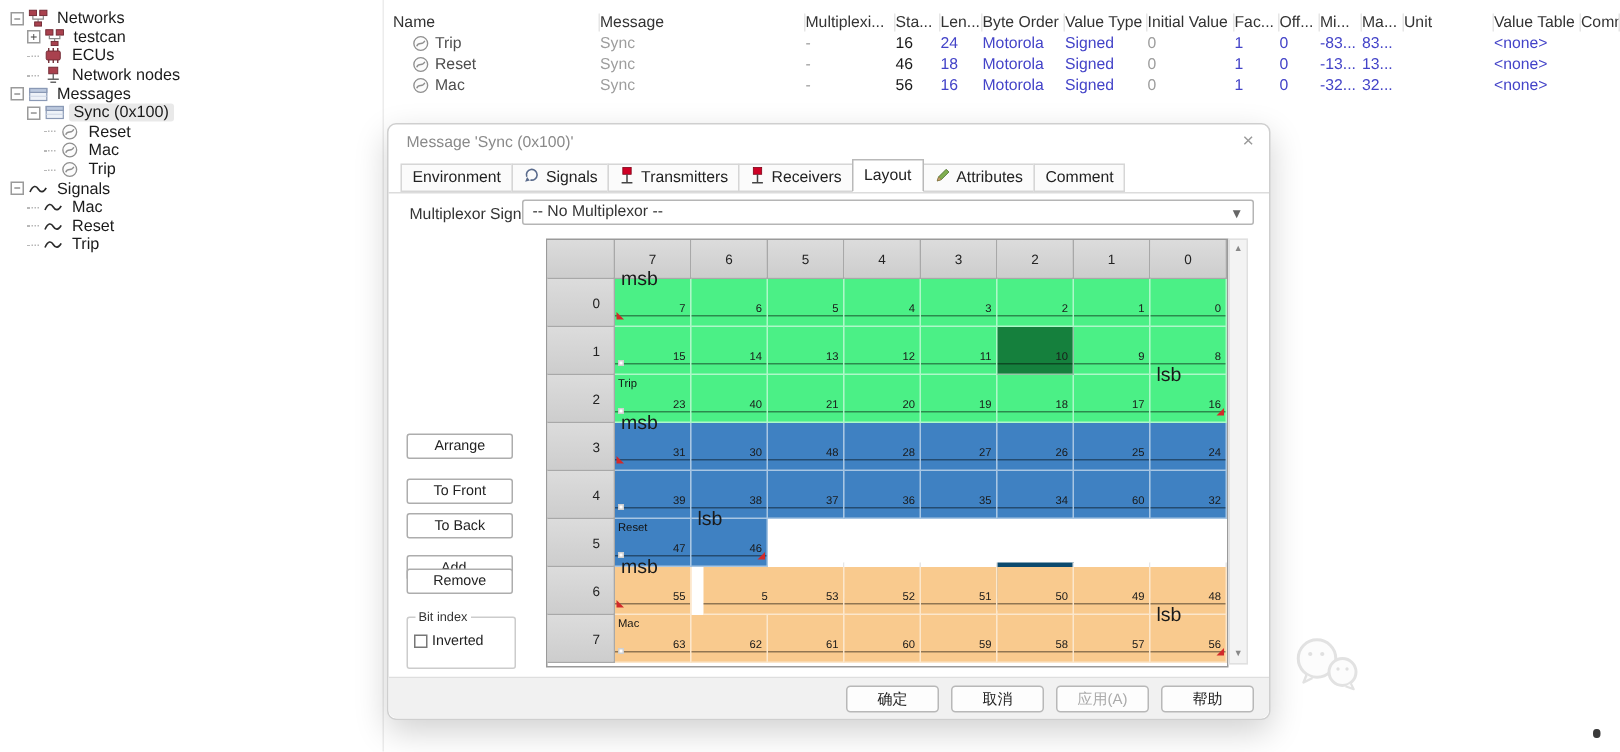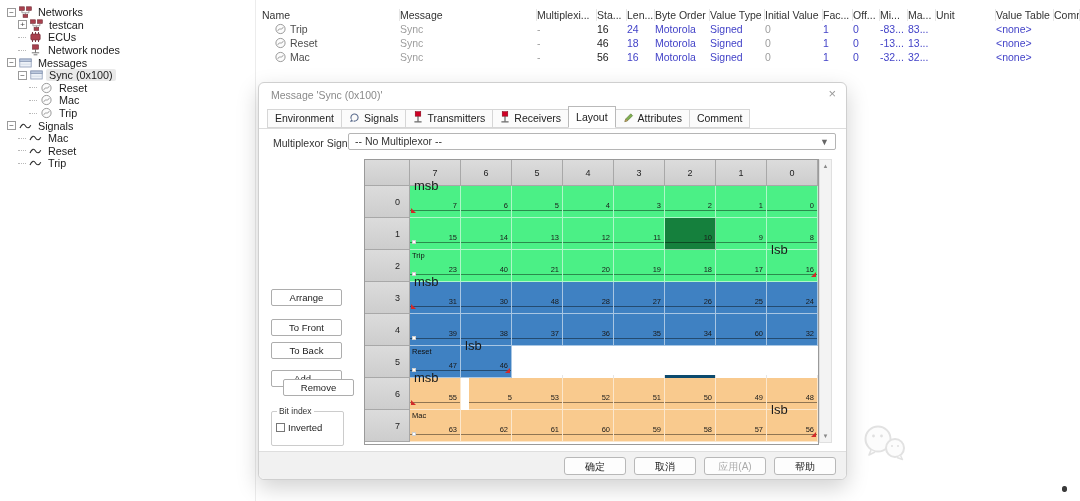--- a/index.html
+++ b/index.html
@@ -669,21 +669,21 @@
     </div>
   <div id="vscroll">
     <div class="sarrow up">▲</div>
     <div class="sarrow down">▼</div>
   </div>
   <div id="sidebtns"></div>
   <div class="sbtn" style="top: 206px;">Arrange</div>
     <div class="sbtn" style="top: 236px;">To Front</div>
     <div class="sbtn" style="top: 259px;">To Back</div>
     <div class="sbtn" style="top: 287px;">Add...</div>
-    <div class="sbtn" style="top: 296px; margin-left: 12px;">Remove</div>
+    <div class="sbtn" style="top: 296px;">Remove</div>
     <div id="bitgroup">
     <span class="glabel">Bit index</span>
     <span class="cbrow">
       <span class="cbox"></span>
       <span>Inverted</span>
     </span>
   </div>
   <div id="dlgfooter">
       <div class="fbtn">确定</div>
       <div class="fbtn">取消</div>

